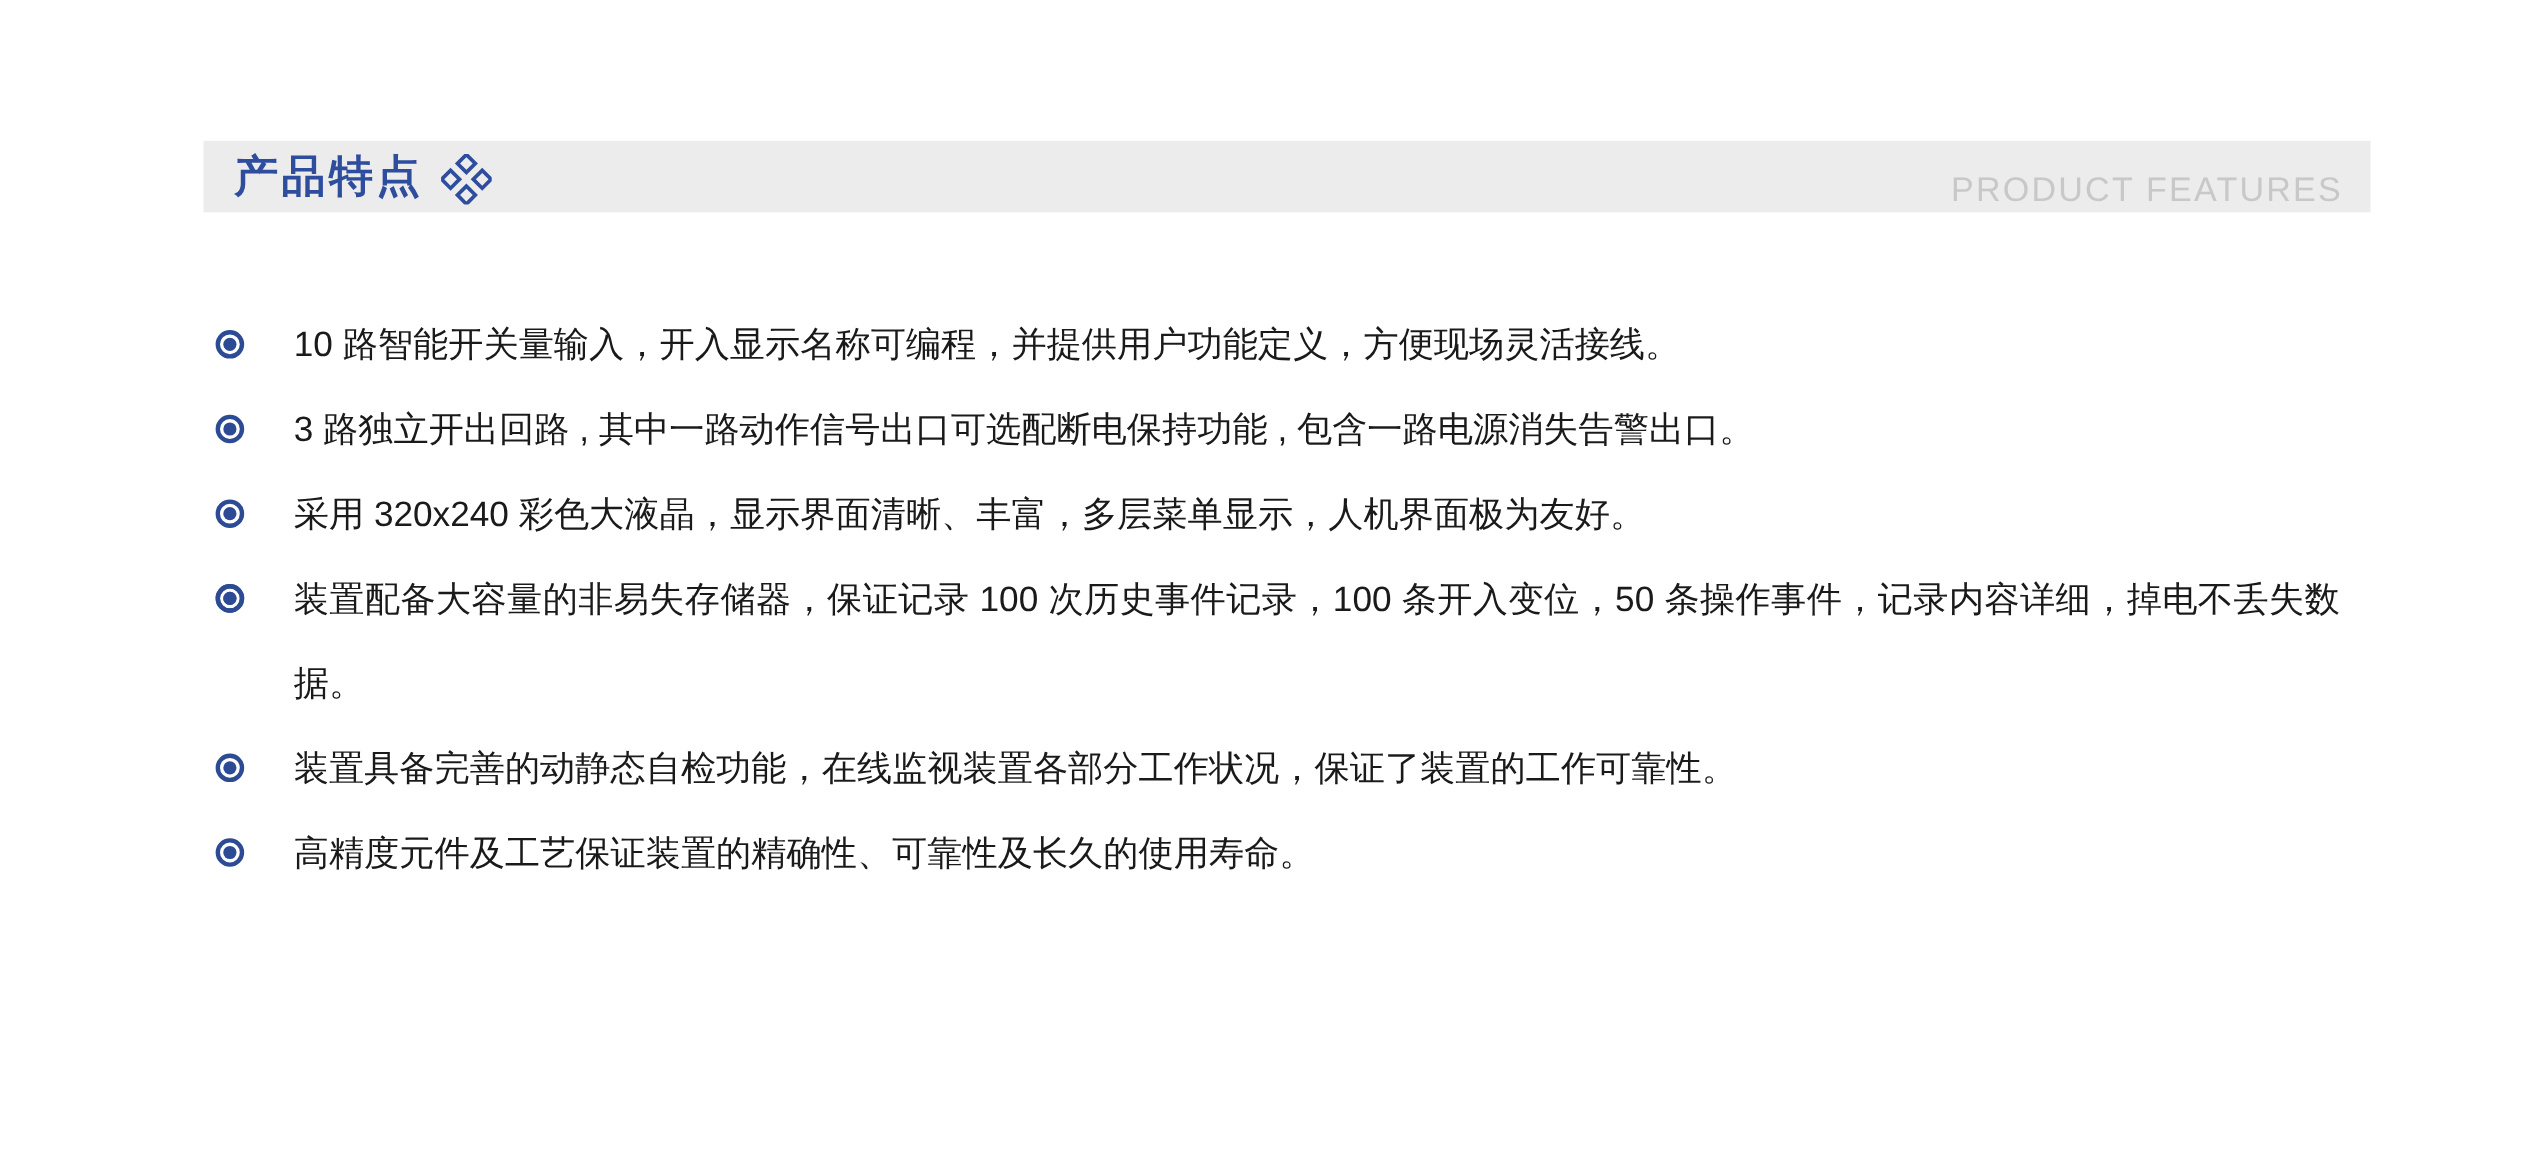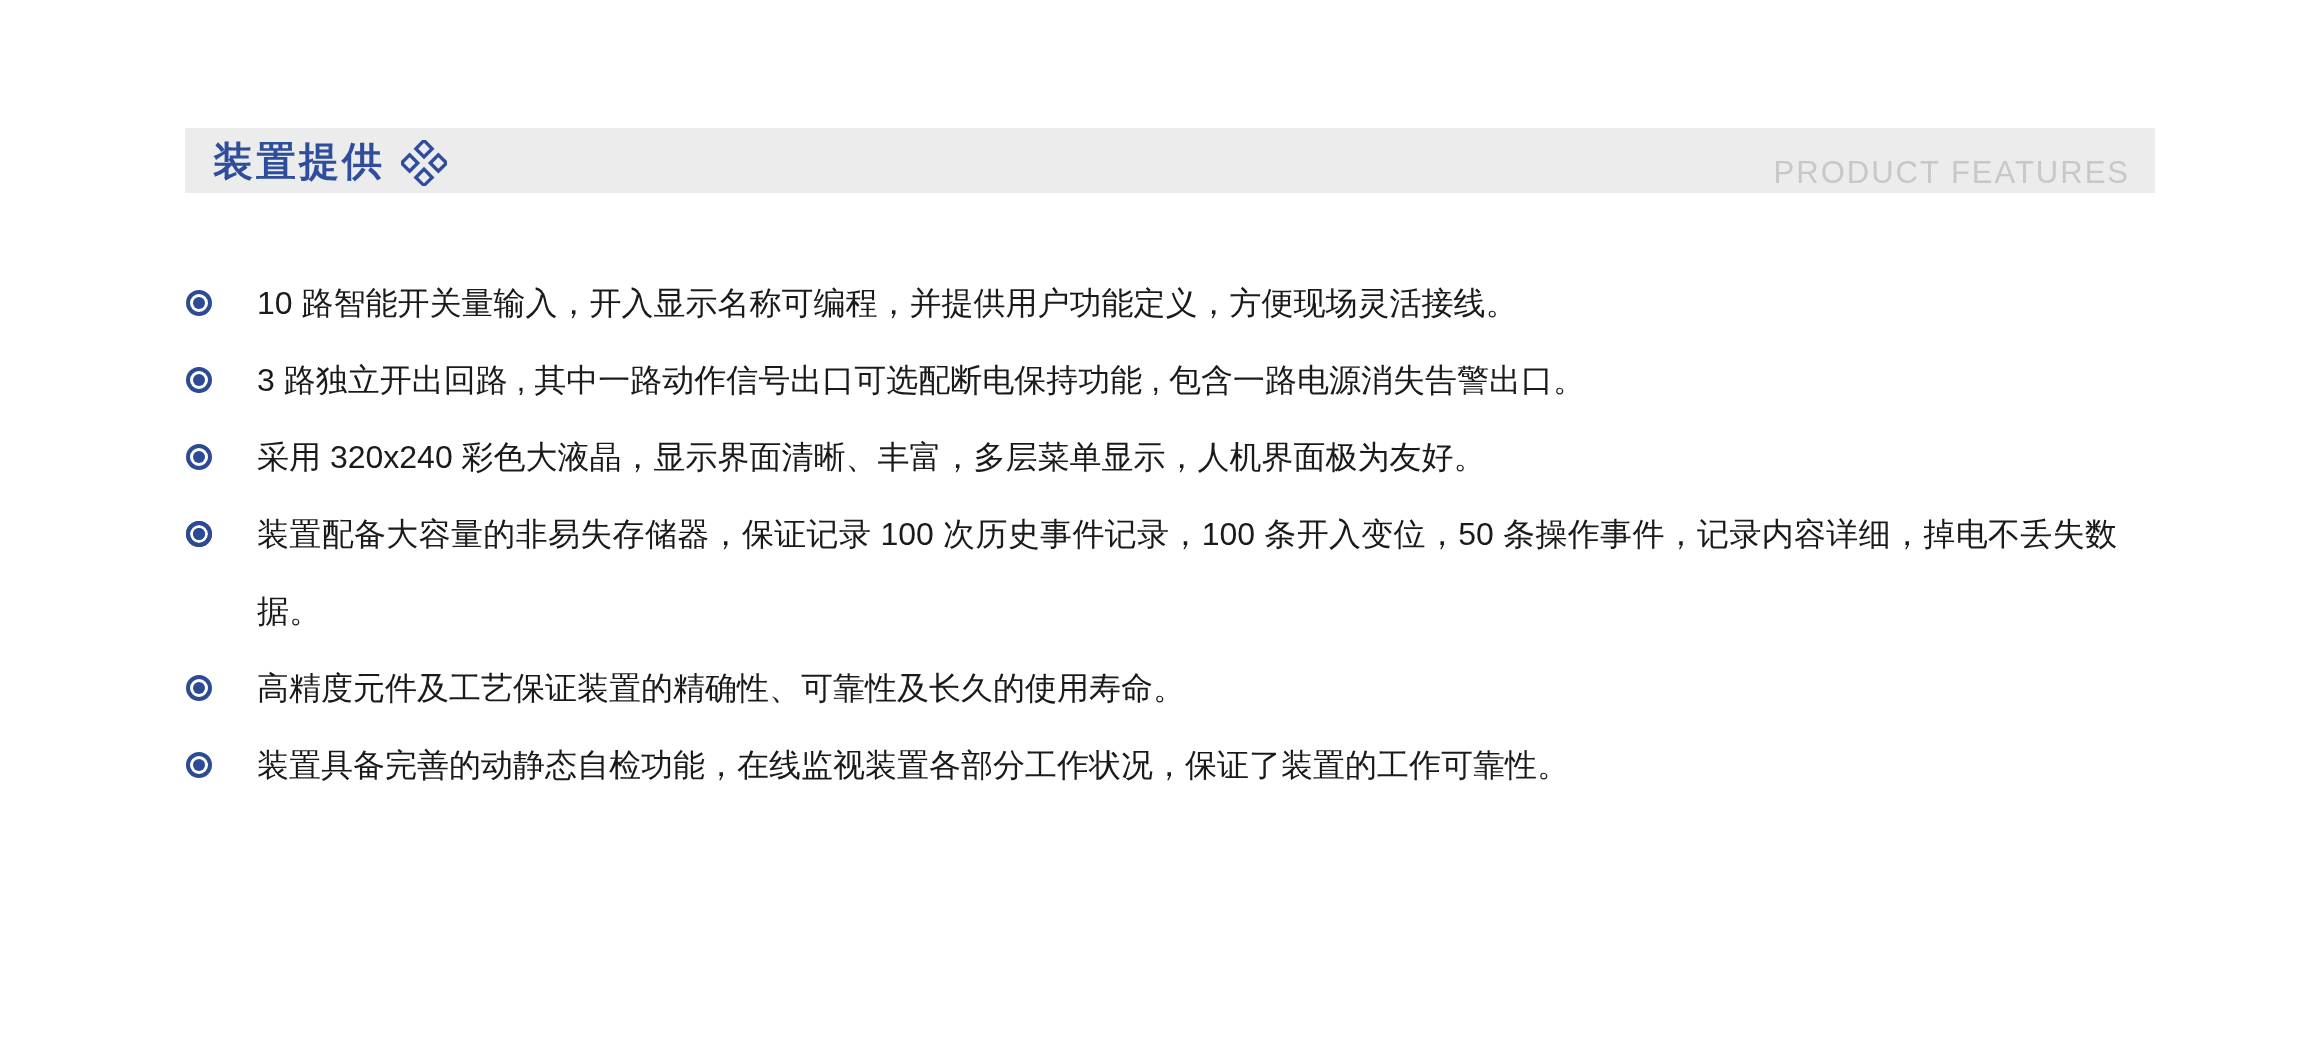--- a/index.html
+++ b/index.html
@@ -29,42 +29,42 @@
   .title-icon{
     width:46px;height:46px;margin-left:16px;margin-top:4px;flex:0 0 auto;
   }
   .title-en{
     margin-left:auto;font-size:31px;color:var(--en-gray);
     letter-spacing:2px;line-height:1;white-space:nowrap;margin-top:24px;
   }
   
   .features{
     position:absolute;left:178px;top:261px;width:1935px;
-    list-style:none;margin:4px;padding:0;
+    list-style:none;margin:14px;padding:0;
   }
   .features li{
     position:relative;padding-left:75px;
     font-size:32px;line-height:77px;color:var(--body-text);
     text-align:justify;text-justify:inter-ideograph;
   }
   .bullet{
     position:absolute;left:4px;top:25px;
     width:18px;height:18px;border:4px solid var(--bullet-blue);
     border-radius:50%;box-sizing:content-box;
   }
   .bullet .dot{
     position:absolute;left:50%;top:50%;transform:translate(-50%,-50%);
     width:12px;height:12px;border-radius:50%;background:var(--bullet-blue);
   }
 </style>
 </head>
 <body>
 
 <div class="banner">
-  <span class="title">装置提供</span>
+  <span class="title">产品特点</span>
   <svg class="title-icon" viewBox="0 0 48 48" aria-hidden="true">
     <g fill="none" stroke="#2e4d9d" stroke-width="3.5">
       <rect x="18" y="3" width="12" height="12" transform="rotate(45 24 9)"></rect>
       <rect x="33" y="18" width="12" height="12" transform="rotate(45 39 24)"></rect>
       <rect x="18" y="33" width="12" height="12" transform="rotate(45 24 39)"></rect>
       <rect x="3" y="18" width="12" height="12" transform="rotate(45 9 24)"></rect>
     </g>
   </svg>
   <span class="title-en">PRODUCT FEATURES</span>
 </div>
@@ -101,23 +101,23 @@
     <span class="bullet">
         <span class="dot"></span>
       </span>
     <span>装置配备大容量的非易失存储器，保证记录 100 次历史事件记录，100 条开入变位，50 条操作事件，记录内容详细，掉电不丢失数据。</span>
   </li>
 
   <li>
     <span class="bullet">
         <span class="dot"></span>
       </span>
-    <span>高精度元件及工艺保证装置的精确性、可靠性及长久的使用寿命。</span>
+    <span>装置具备完善的动静态自检功能，在线监视装置各部分工作状况，保证了装置的工作可靠性。</span>
   </li>
 
   <li>
     <span class="bullet">
         <span class="dot"></span>
       </span>
-    <span>装置具备完善的动静态自检功能，在线监视装置各部分工作状况，保证了装置的工作可靠性。</span>
+    <span>高精度元件及工艺保证装置的精确性、可靠性及长久的使用寿命。</span>
   </li>
 
 </ul>
 
 </body></html>

